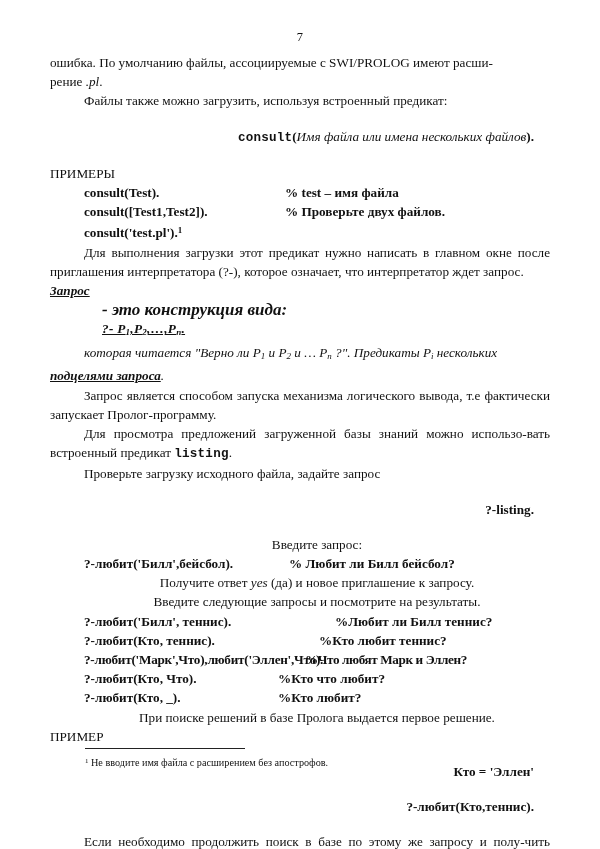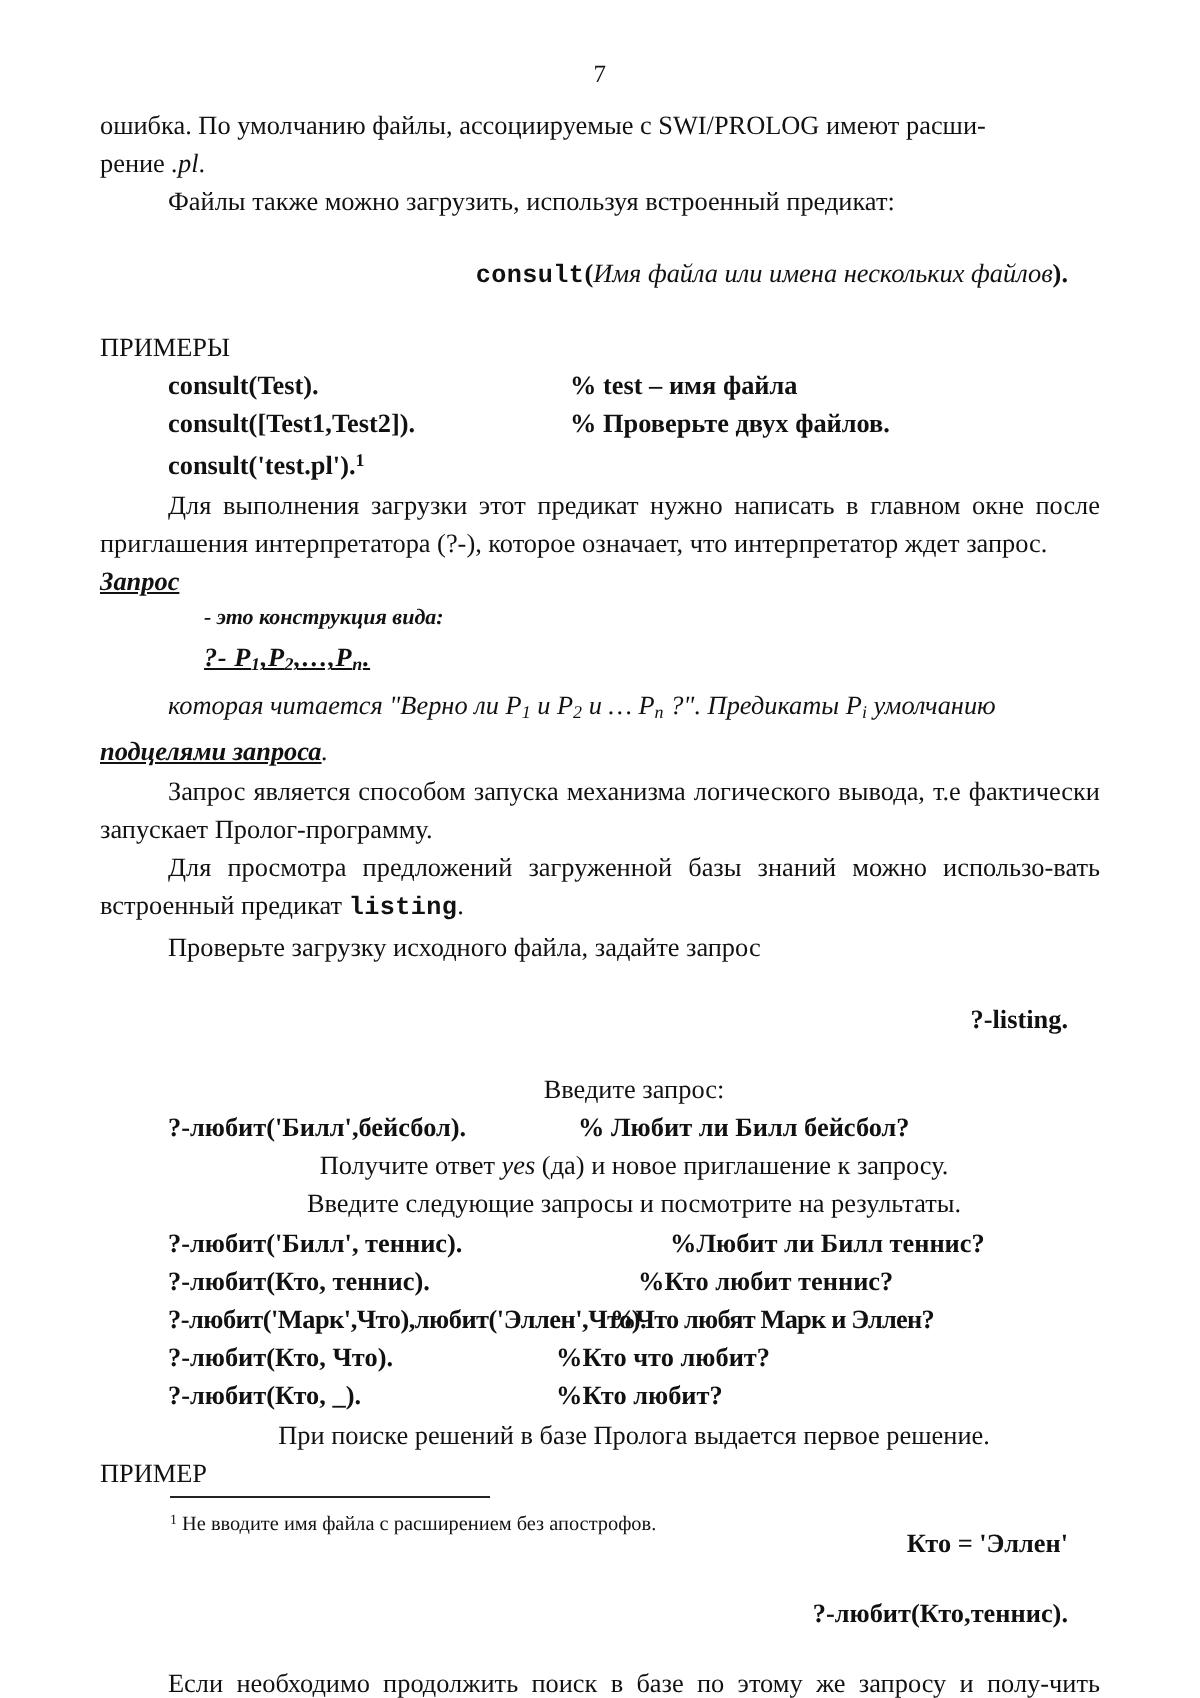--- a/index.html
+++ b/index.html
@@ -86,21 +86,21 @@
     font-weight: bold;
     display: block;
     position: relative;
     white-space: pre;
   }
   .q-row .cmt {
     position: absolute;
     white-space: pre;
   }
   .item-line {
-    font-size: 11px;
+    font-size: 17px;
     line-height: 19.2px;
     margin: 0;
     padding-left: 52px;
     text-align: left;
     font-style: italic;
     font-weight: bold;
   }
   .construct {
     font-size: 13.2px;
     line-height: 19.2px;
@@ -163,21 +163,21 @@
   </div>
 
   <p class="body-text indent">Для выполнения загрузки этот предикат нужно написать в главном окне после приглашения интерпретатора (?-), которое означает, что интерпретатор ждет запрос.</p>
 
   <p class="heading"><span class="biu">Запрос</span></p>
 
   <p class="item-line">- это конструкция вида:</p>
 
   <p class="construct"><span>?- P</span><sub>1</sub><span>,P</span><sub>2</sub><span>,…,P</span><sub>n</sub><span>.</span></p>
 
-  <p class="reads"><span>которая читается "Верно ли P</span><sub>1</sub><span> и P</span><sub>2</sub><span> и … P</span><sub>n</sub><span> ?". Предикаты P</span><sub>i</sub><span> умолчанию</span></p>
+  <p class="reads"><span>которая читается "Верно ли P</span><sub>1</sub><span> и P</span><sub>2</sub><span> и … P</span><sub>n</sub><span> ?". Предикаты P</span><sub>i</sub><span> нескольких</span></p>
 
   <p class="body-text flush"><span class="biu">подцелями запроса</span><span class="i">.</span></p>
 
   <p class="body-text indent">Запрос является способом запуска механизма логического вывода, т.е фактически запускает Пролог-программу.</p>
 
   <p class="body-text indent"><span>Для просмотра предложений загруженной базы знаний можно использо-вать встроенный предикат </span><span class="mono">listing</span><span>.</span></p>
 
   <p class="body-text indent">Проверьте загрузку исходного файла, задайте запрос</p>
 
   <p class="code-line">?-listing.</p>

